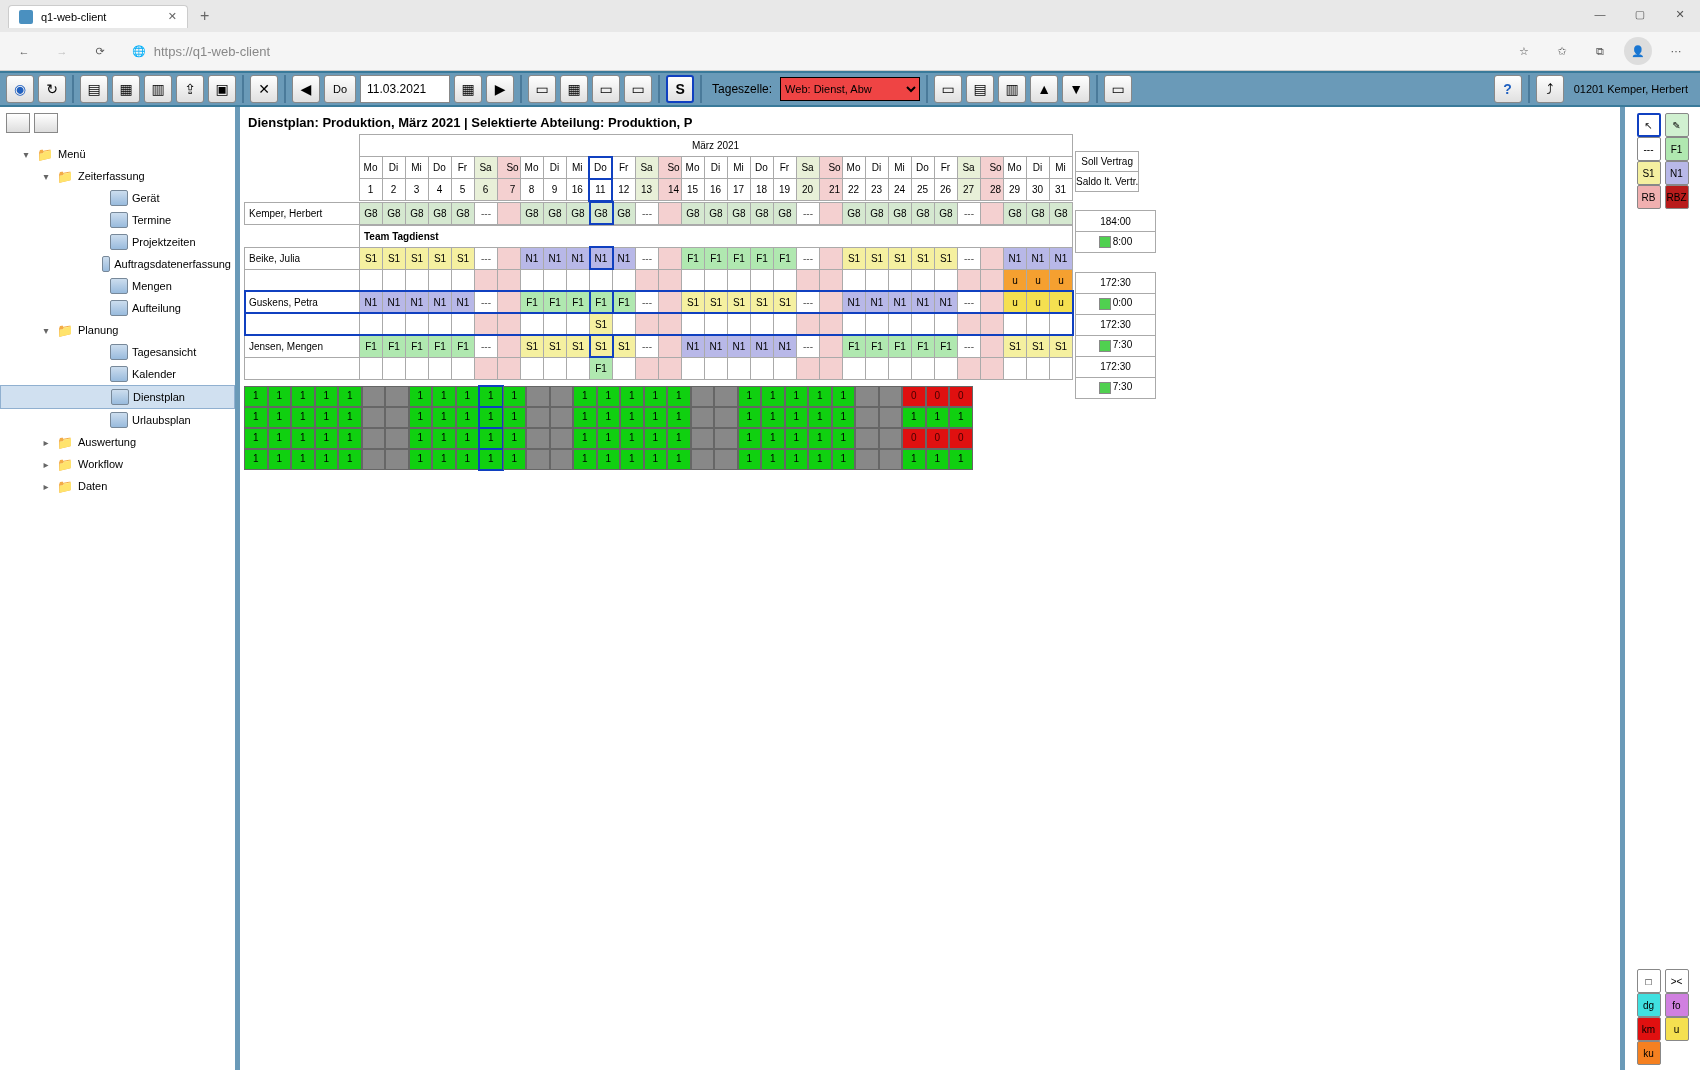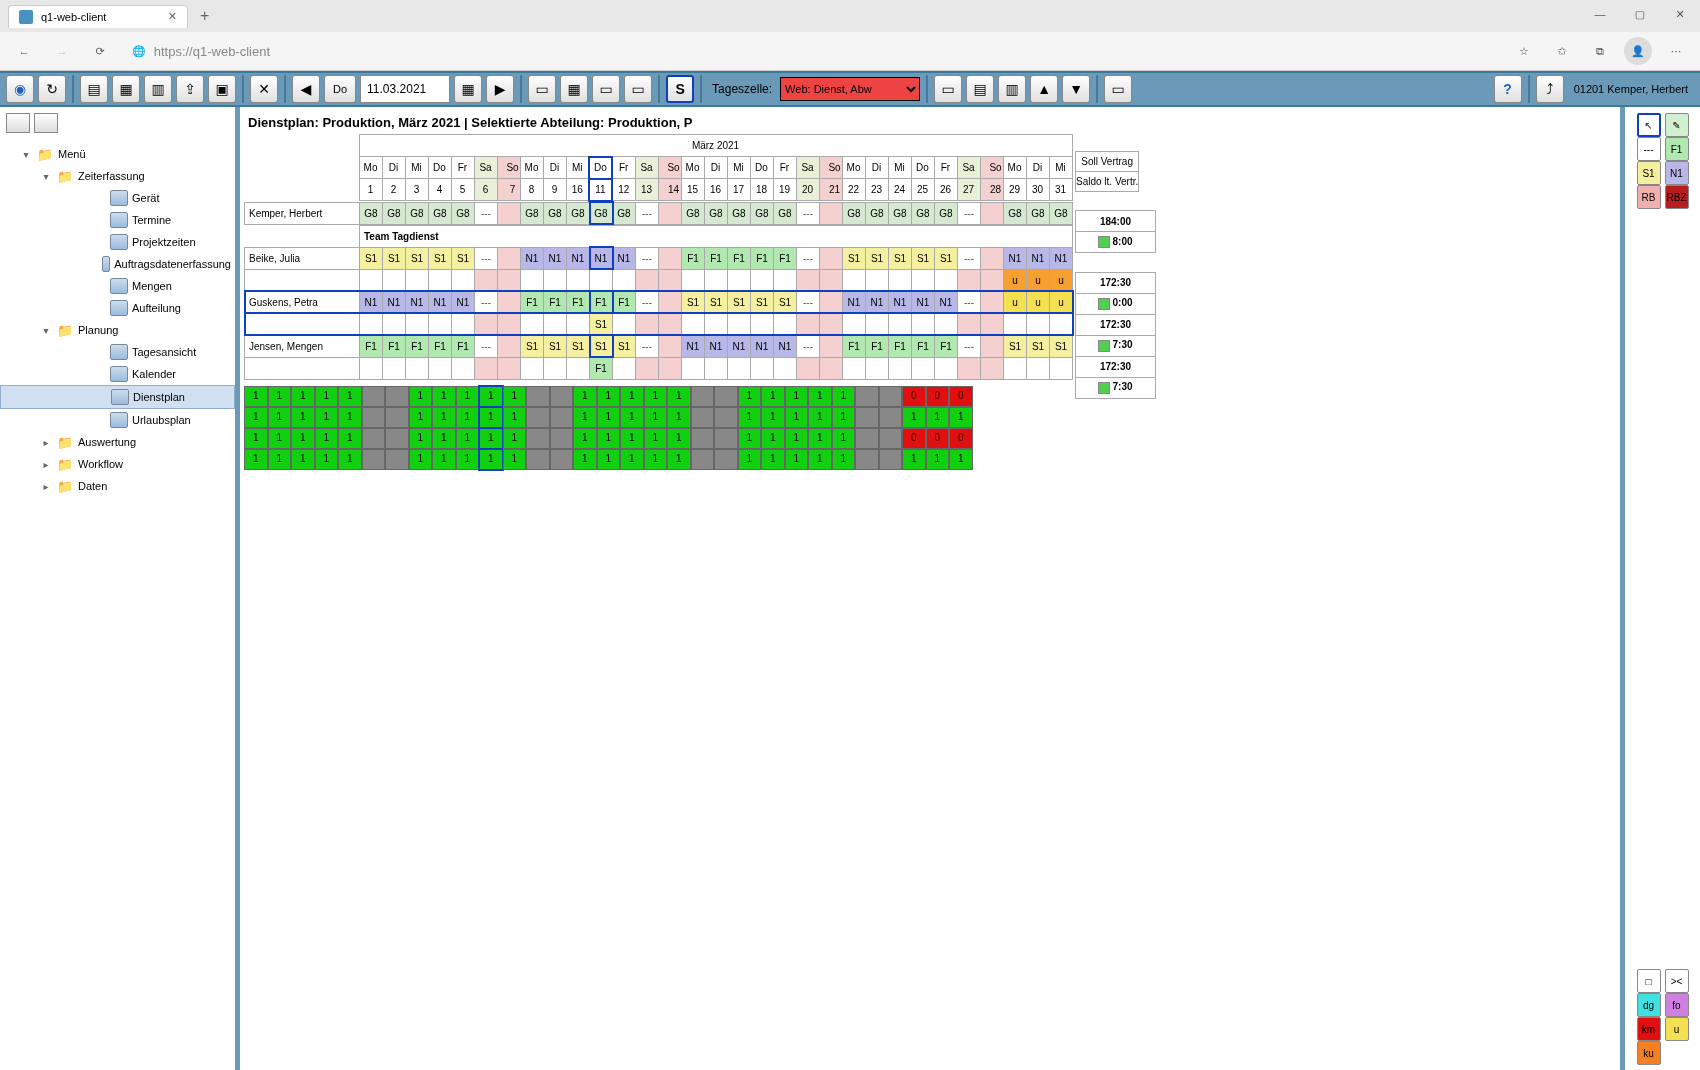--- a/index.html
+++ b/index.html
@@ -65,21 +65,21 @@
 .sc-S1 { background: #f5f0a0; }
 .sc-N1 { background: #b8b8e8; }
 .sc-F1 { background: #b0e8b0; }
 .sc-blank { background: #fff; }
 .sc-dash { background: #fff; color: #555; }
 .sc-pink { background: #f4d0d0; }
 .sc-u { background: #f5e050; }
 .sc-uo { background: #f5a030; }
 .row-sel { outline: 2px solid #1040c0; outline-offset: -1px; }
 .totals-head { border: 1px solid #aaa; padding: 2px 8px; text-align: center; height: 20px; background: #fff; }
-.totals-cell { border: 1px solid #aaa; padding: 2px 6px; text-align: right; height: 21px; width: 80px; background: #fff; font-weight: bold; }
+.totals-cell { border: 1px solid #aaa; padding: 2px 6px; text-align: right; height: 21px; width: 80px; background: #fff; }
 .green-sq { display: inline-block; width: 12px; height: 12px; background: #50d050; border: 1px solid #888; vertical-align: middle; margin-right: 2px; }
 
 
 .summary-wrap { display: flex; margin-top: 6px; }
 .summary-labels { border: 1px solid #aaa; }
 .summary-label { width: 114px; height: 21px; border: 1px solid #aaa; text-align: center; padding-top: 3px; font-size: 11px; }
 .sl-fruh { background: #b0e8b0; }
 .sl-spat { background: #f5f0a0; }
 .sl-nacht { background: #b8b8e8; }
 .sl-tag { background: #c8d8c0; }

